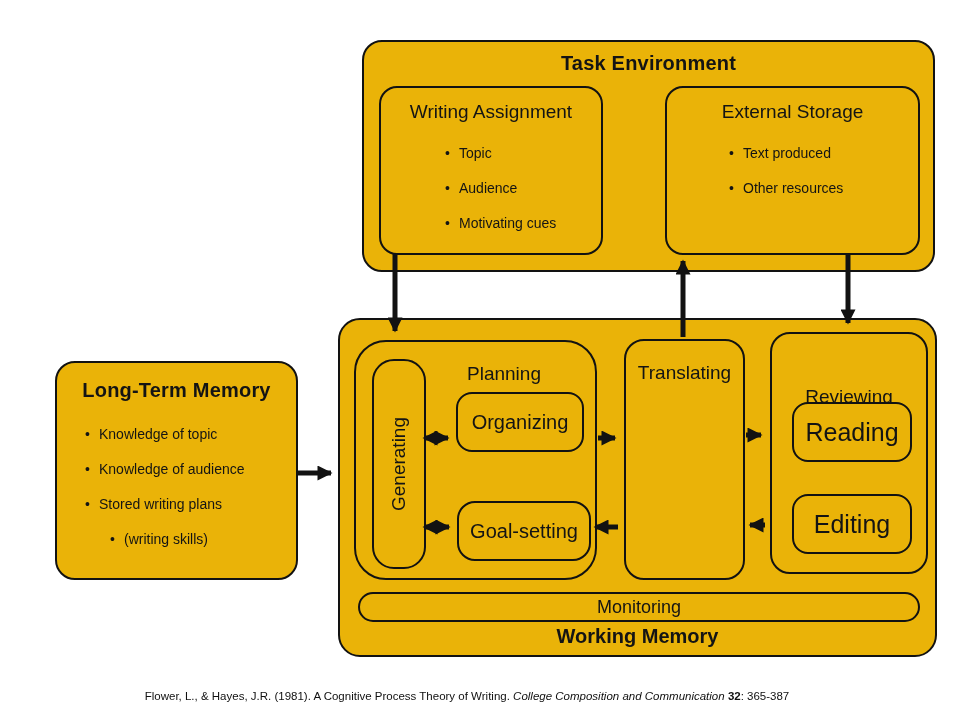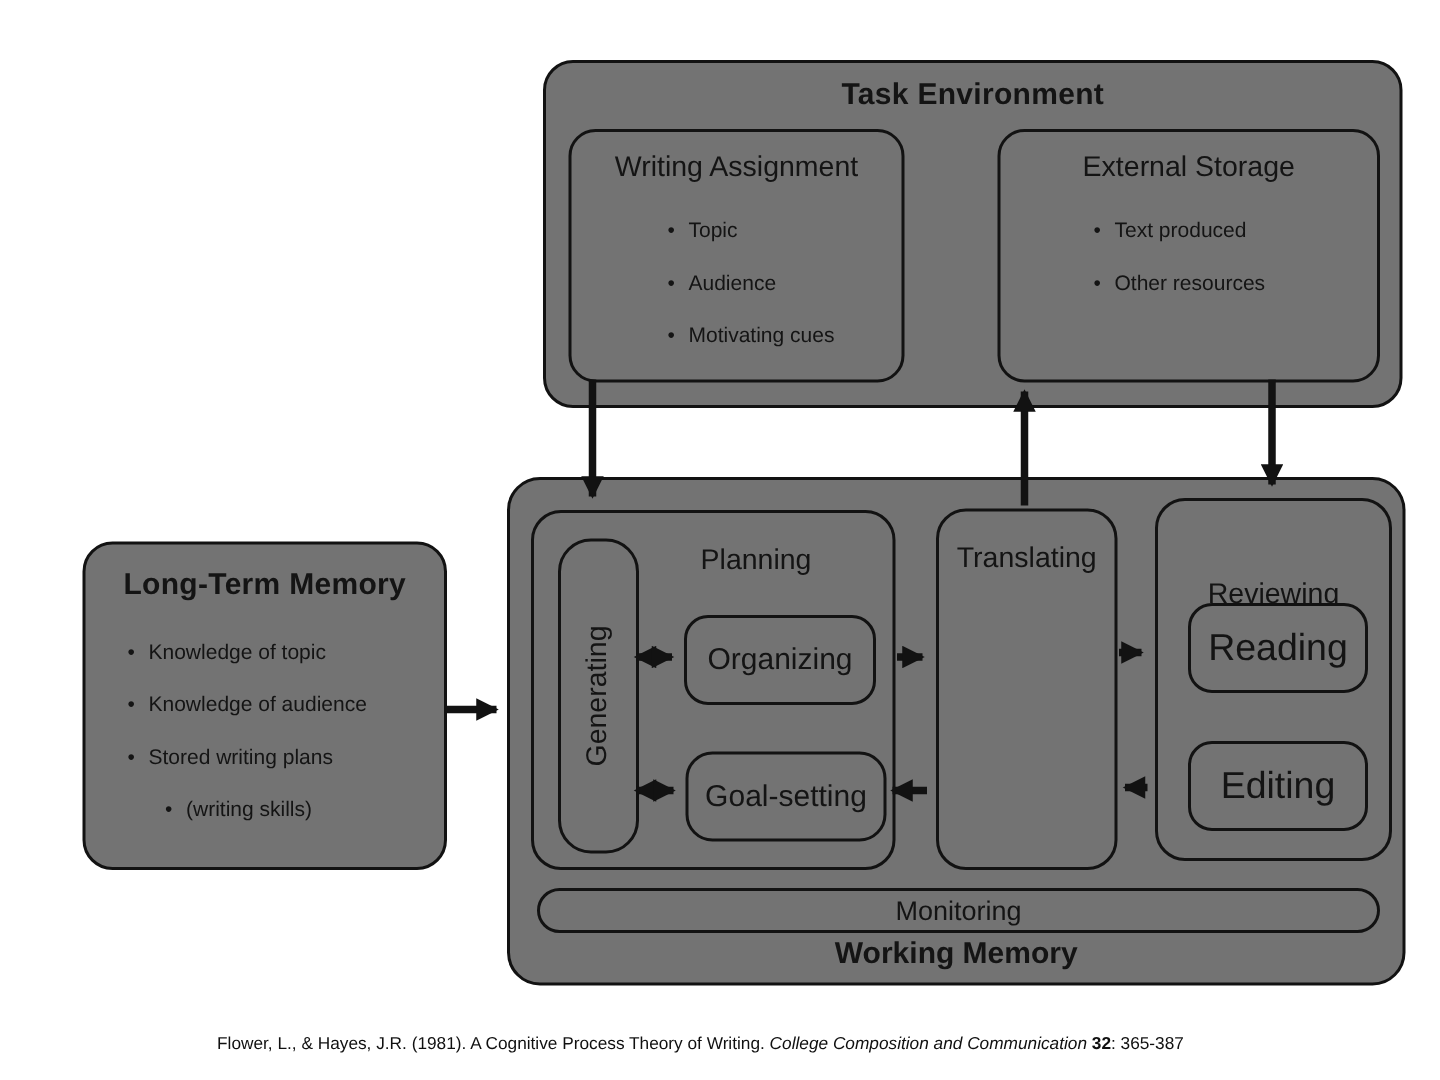--- a/index.html
+++ b/index.html
@@ -1,20 +1,20 @@
 <!DOCTYPE html>
 <html><head>
 <meta charset="utf-8">
 <style>
   * { margin:0; padding:0; box-sizing:border-box; }
   html,body { background:#ffffff; }
   body { font-family:"Liberation Sans","DejaVu Sans",sans-serif; color:#141414; }
   .canvas { position:relative; width:960px; height:720px; background:#ffffff; overflow:hidden; }
 
-  .box { position:absolute; border:2.5px solid #121212; border-radius:20px; background:#737373; }
+  .box { position:absolute; border:2.5px solid #121212; border-radius:20px; background:#eab308; }
 
   .box-title-bold { position:absolute; left:0; right:0; text-align:center; font-weight:bold; font-size:20px; letter-spacing:.2px; }
   .box-title { position:absolute; left:0; right:0; text-align:center; font-size:19px; }
 
   .bullets { position:absolute; font-size:14px; line-height:18px; }
   .b-row { display:flex; align-items:flex-start; margin-bottom:17px; white-space:nowrap; }
   .b-row:last-child { margin-bottom:0; }
   .dot { width:14px; flex:0 0 14px; text-align:left; font-size:14px; }
   .b-row.sub { padding-left:25px; }
 
@@ -26,33 +26,33 @@
   .es-bullets { left:62px; top:56px; }
 
   
   .ltm  { left:55px; top:361px; width:243px; height:219px; border-radius:20px;text-decoration:underline; }
   .ltm-bullets { left:28px; top:62px; }
 
   
   .wm   { left:338px; top:318px; width:599px; height:339px; border-radius:22px; }
   .wm-label { position:absolute; left:0; right:0; bottom:7px; text-align:center; font-weight:bold; font-size:20px; }
 
-  .planning    { left:14px;  top:20px;  width:243px; height:240px; border-radius:20px;padding-left:23px; }
+  .planning    { left:14px;  top:20px;  width:243px; height:240px; border-radius:32px;padding-left:23px; }
   .translating { left:284px; top:19px;  width:121px; height:241px; border-radius:20px;text-decoration:underline; }
   .reviewing   { left:430px; top:12px;  width:158px; height:242px; border-radius:20px; }
   .monitoring  { left:18px;  top:272px; width:562px; height:30px;  border-radius:15px;
                  display:flex; align-items:center; justify-content:center; font-size:18px; }
 
   .planning-label { position:absolute; left:148px; top:21px; transform:translateX(-50%); font-size:19px; white-space:nowrap; }
 
   .generating { left:16px; top:17px; width:54px; height:210px; border-radius:22px;
                 display:flex; align-items:center; justify-content:center; }
   .vtext { writing-mode:vertical-rl; transform:rotate(180deg); font-size:19px; white-space:nowrap; }
 
-  .organizing   { left:100px; top:68px;  width:128px; height:60px; border-radius:16px;text-align:center; }
+  .organizing   { left:100px; top:50px;  width:128px; height:60px; border-radius:16px;text-align:center; }
   .goalsetting  { left:101px; top:159px; width:134px; height:60px; border-radius:18px; }
   .reading      { left:20px;  top:68px;  width:120px; height:60px; border-radius:16px; }
   .editing      { left:20px;  top:160px; width:120px; height:60px; border-radius:16px; }
   .center-label { display:flex; align-items:center; justify-content:center; font-size:25px; }
   .org-label { font-size:20px; }
 
   .arrows { position:absolute; left:0; top:0; z-index:10; pointer-events:none; }
 
   .citation { position:absolute; left:0; right:26px; top:689px; text-align:center;
               font-size:11.5px; line-height:15px; color:#101010; white-space:nowrap; }

